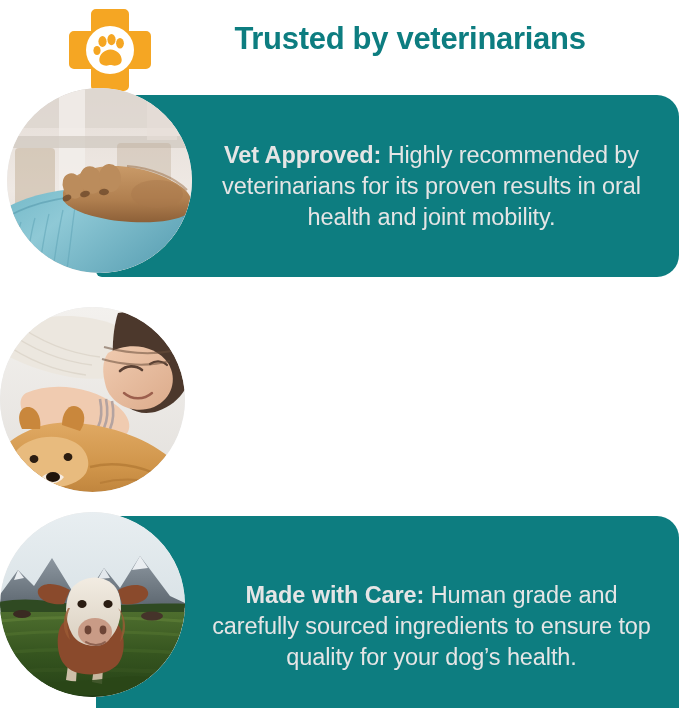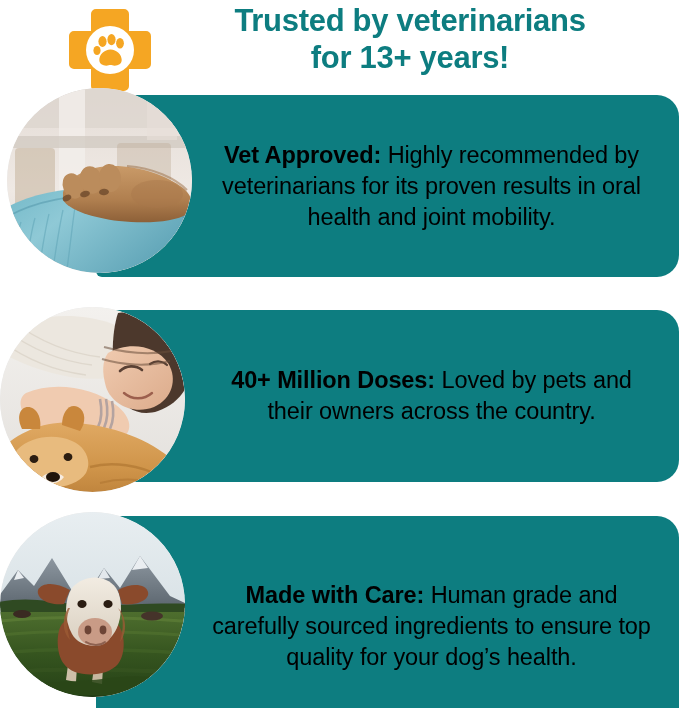--- a/index.html
+++ b/index.html
@@ -12,21 +12,21 @@
 
   #page { position:relative; width:679px; height:708px; background:#fff; }
 
   
   #header {
     position:absolute; left:0; top:0; width:679px; height:92px;
     display:flex; align-items:center; justify-content:flex-start;
   }
   #badge-icon { position:absolute; left:66px; top:6px; width:88px; height:88px; }
   #headline {
-    position:absolute; left:160px; top:2px; width:500px;
+    position:absolute; left:160px; top:20px; width:500px;
     text-align:center;
     color:#0d7d80;
     font-weight:bold;
     font-size:31px;
     line-height:37px;
     letter-spacing:-0.3px;
   }
   #headline .l2 { display:block; }
 
   
@@ -45,21 +45,21 @@
   #row-1 .panel { top:7px;  height:182px; border-radius:6px 22px 22px 6px; }
   #row-2 .panel { top:10px; height:172px; border-radius:6px 22px 22px 6px; }
   #row-3 .panel { top:8px;  height:219px; border-radius:6px 22px 22px 6px; }
 
   .panel-text {
     position:absolute;
     left:110px; right:22px;
     top:50%;
     transform:translateY(-50%);
     text-align:center;
-    color:#000000;
+    color:#e5e5e5;
     font-size:23.5px;
     line-height:31px;
     letter-spacing:-0.1px;
   }
   .panel-text b { font-weight:bold; }
 
   .photo {
     position:absolute;
     border-radius:50%;
     overflow:hidden;
@@ -87,21 +87,20 @@
           <ellipse cx="45.5" cy="33.6" rx="4.1" ry="5.6"></ellipse>
           <ellipse cx="54.0" cy="37.2" rx="3.9" ry="5.2"></ellipse>
           <ellipse cx="31.0" cy="44.5" rx="3.6" ry="4.6"></ellipse>
           <path d="M44.5 43.5 c6.2 0 11.2 5.2 11.2 10.3 c0 4.1 -3.4 5.9 -7.0 5.9 c-1.9 0 -2.9 -0.6 -4.2 -0.6 c-1.3 0 -2.3 0.6 -4.2 0.6 c-3.6 0 -7.0 -1.8 -7.0 -5.9 c0 -5.1 5.0 -10.3 11.2 -10.3 z"></path>
         </g>
       </svg>
     </div>
 
     <div id="headline">
       <span>Trusted by veterinarians</span>
-      <span class="l2">for 13+ years!</span>
     </div>
 
   </div>
 
   <div class="row" id="row-1">
     <div class="panel">
       <div class="panel-text">
         <b>Vet Approved:</b><span> Highly recommended by veterinarians for its proven results in oral health and joint mobility.</span>
       </div>
     </div>
@@ -160,25 +159,20 @@
             <ellipse cx="97" cy="104" rx="5" ry="3.2" transform="rotate(-6 97 104)"></ellipse>
           </g>
           <path d="M120 78 C146 80 168 90 180 102" fill="none" stroke="#9a6c41" stroke-width="2" opacity="0.5"></path>
           <ellipse cx="150" cy="106" rx="26" ry="14" fill="#a9784b" opacity="0.45"></ellipse>
         </g>
       </svg>
     </div>
   </div>
 
   <div class="row" id="row-2">
-    <div class="panel">
-      <div class="panel-text">
-        <b>40+ Million Doses:</b><span> Loved by pets and their owners across the country.</span>
-      </div>
-    </div>
 
     <div class="photo" id="photo-2">
       <svg viewBox="0 0 185 185" xmlns="http://www.w3.org/2000/svg">
         <defs>
           <clipPath id="c2">
               <circle cx="92.5" cy="92.5" r="92.5"></circle>
             </clipPath>
           <linearGradient id="bg2" x1="0" y1="0" x2="0" y2="1">
             <stop offset="0%" stop-color="#f3f1ee"></stop>
               <stop offset="100%" stop-color="#e3e0dc"></stop>

